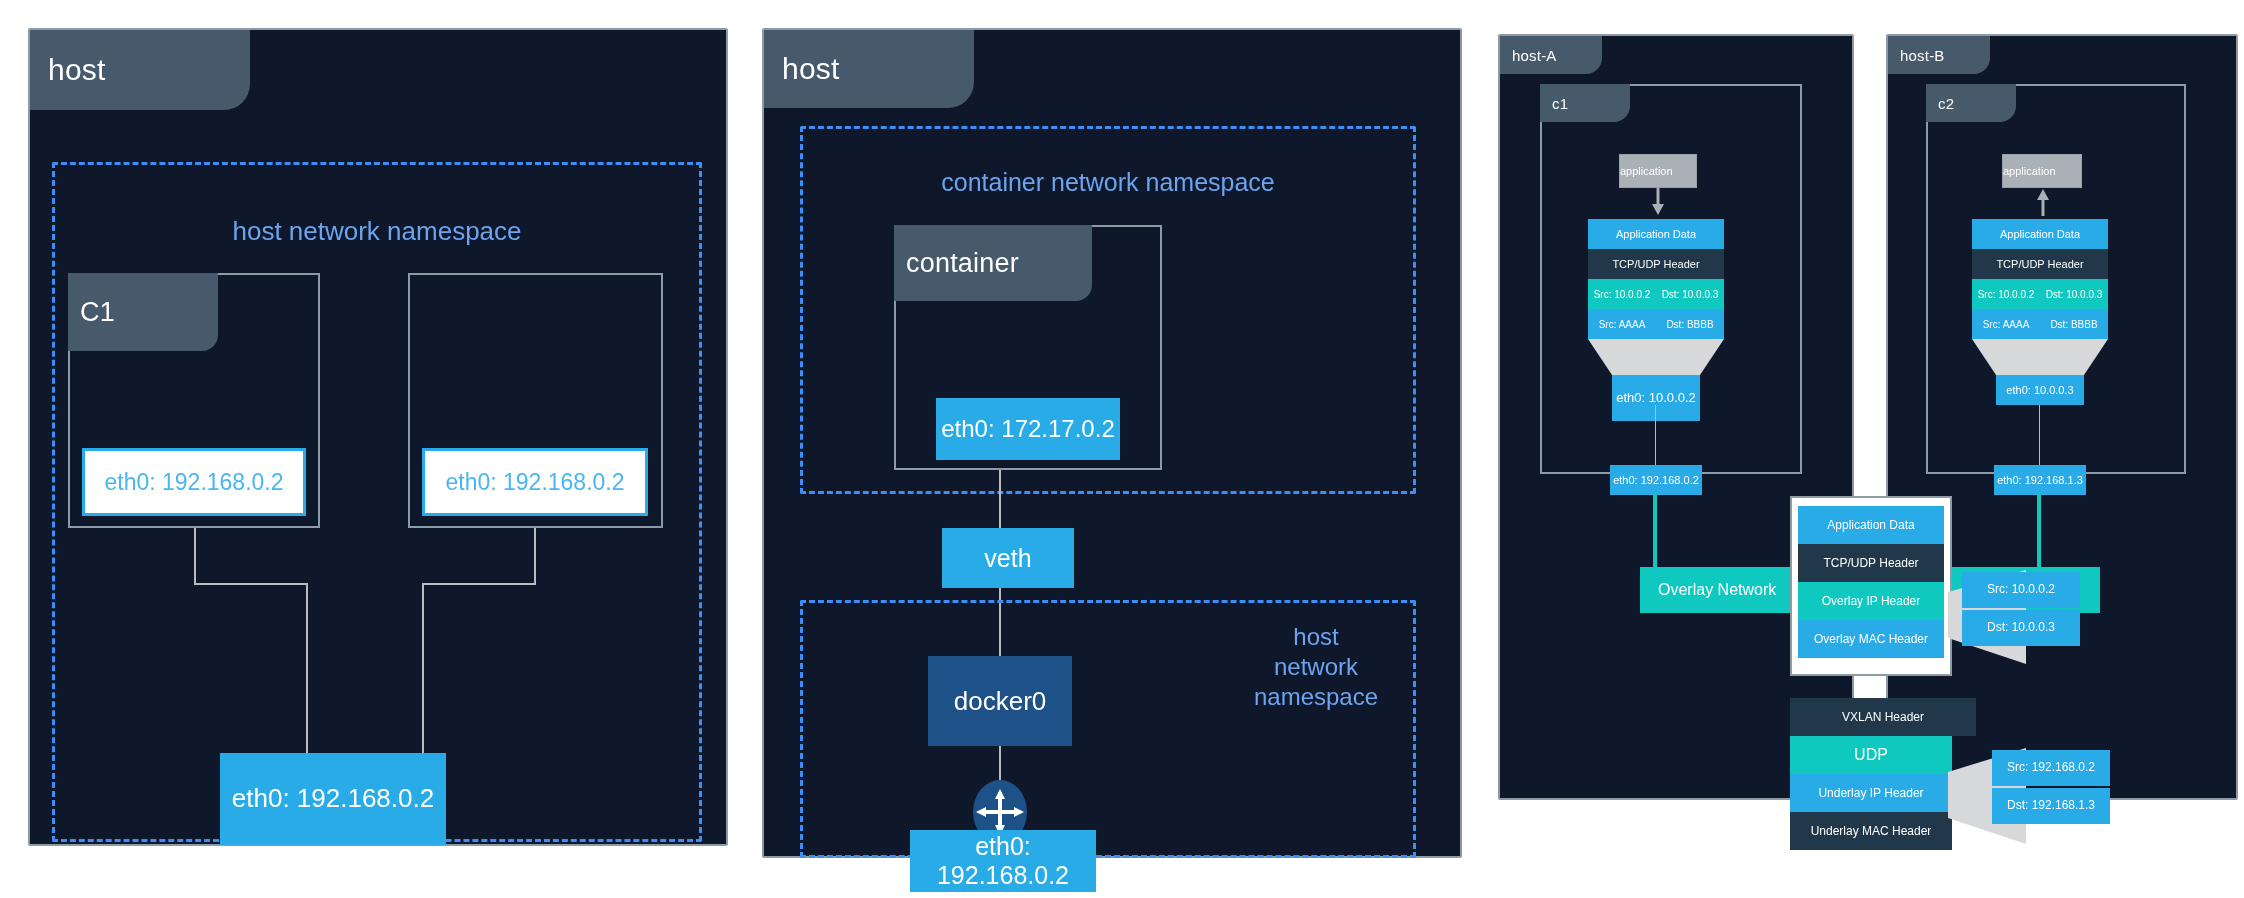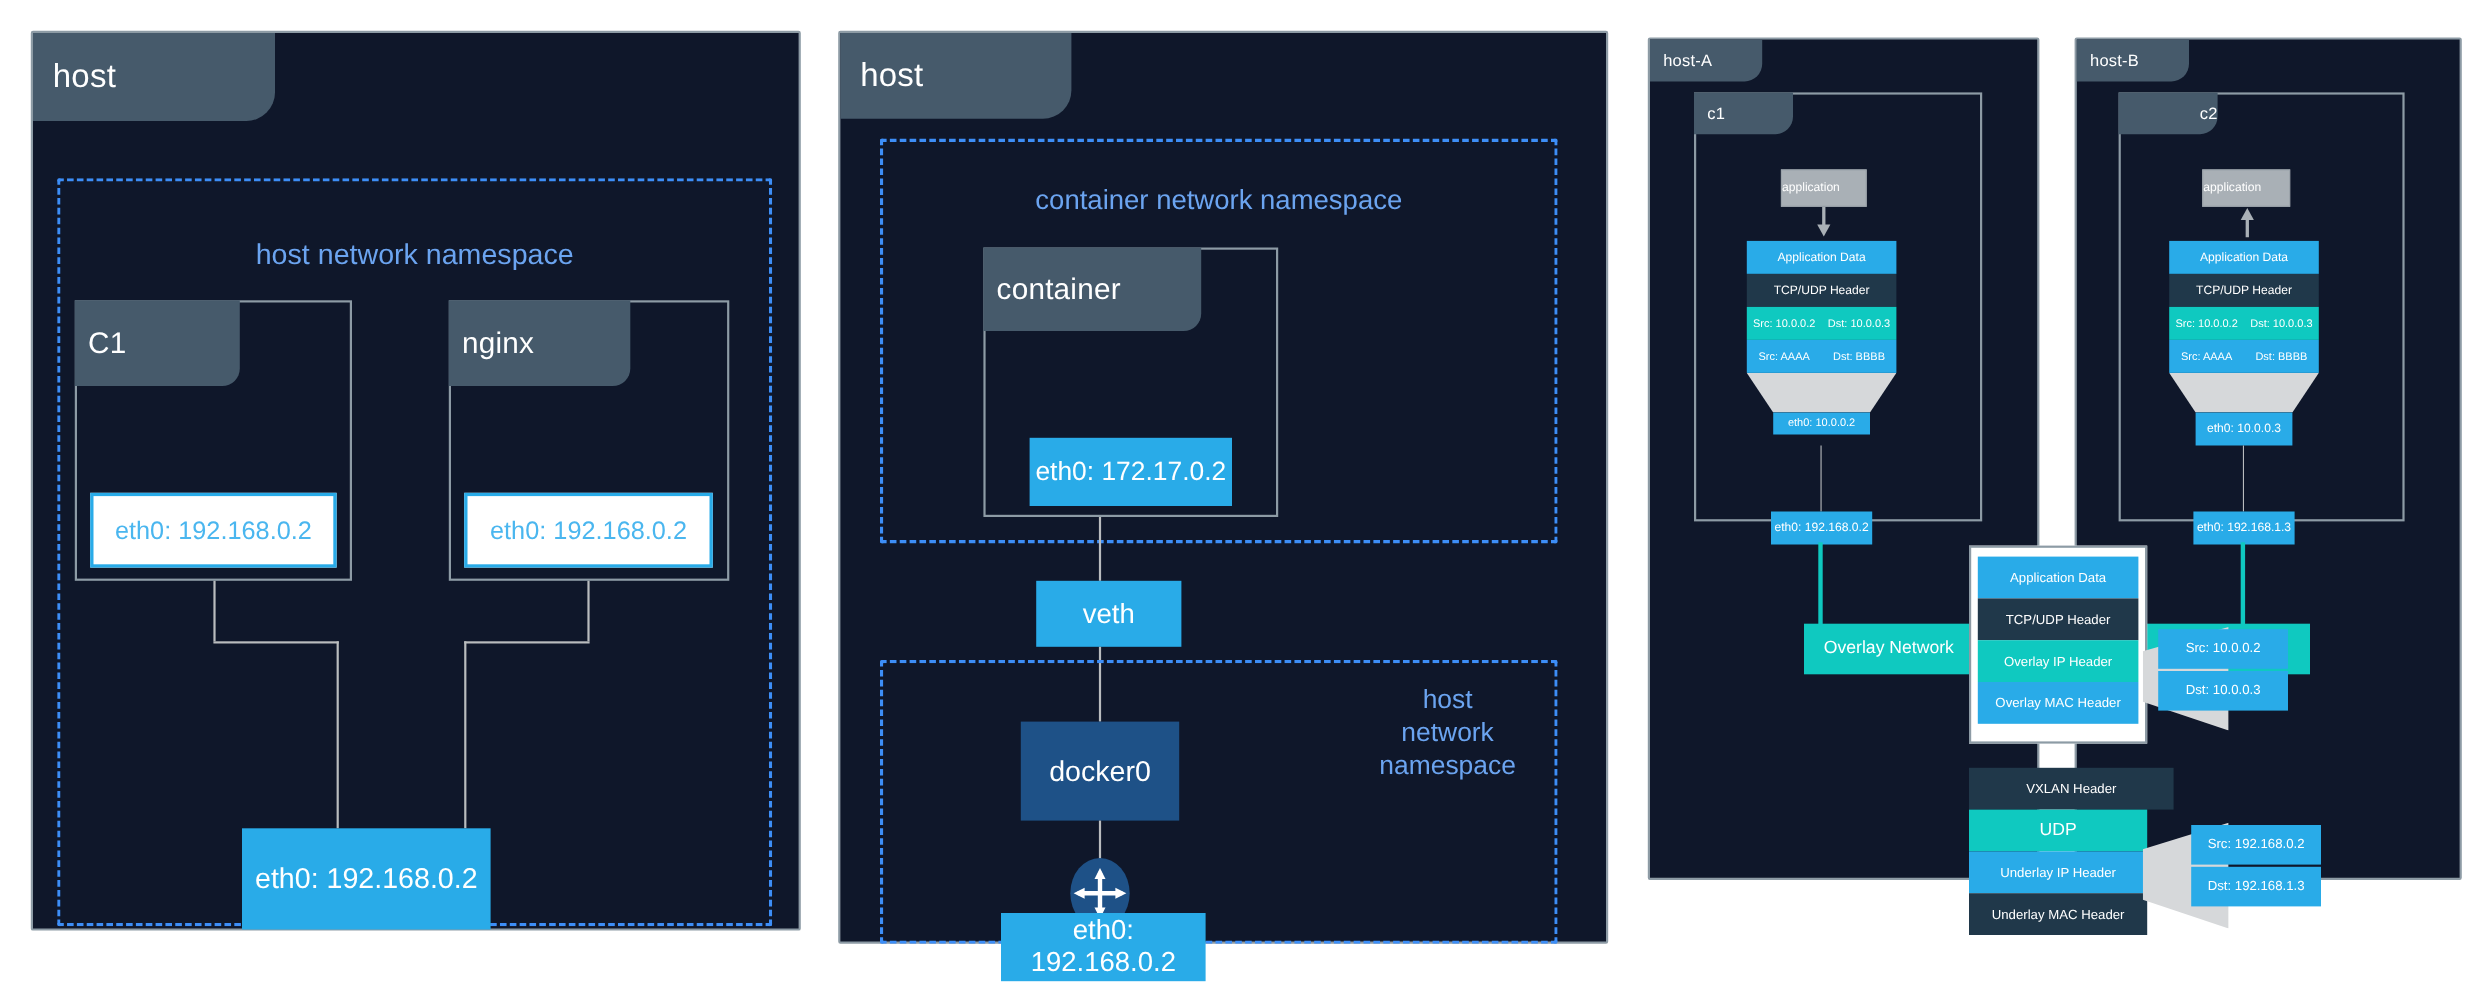--- a/index.html
+++ b/index.html
@@ -136,23 +136,20 @@
 
     <div class="frame" style="left:38px; top:243px; width:252px; height:255px;"></div>
     <div class="tab small" style="left:38px; top:243px; width:150px; height:78px; font-size:27px;">
       <span>C1</span>
     </div>
     <div class="nic-hollow" style="left:52px; top:418px; width:224px; height:68px; font-size:23px;">
       <span>eth0: 192.168.0.2</span>
     </div>
 
     <div class="frame" style="left:378px; top:243px; width:255px; height:255px;"></div>
-    <div class="tab small" style="left:378px; top:243px; width:165px; height:78px; font-size:27px;">
-      <span>nginx</span>
-    </div>
     <div class="nic-hollow" style="left:392px; top:418px; width:226px; height:68px; font-size:23px;">
       <span>eth0: 192.168.0.2</span>
     </div>
 
     <div class="connector" style="left:164px; top:498px; width:2px; height:55px;"></div>
     <div class="connector" style="left:164px; top:553px; width:114px; height:2px;"></div>
     <div class="connector" style="left:276px; top:553px; width:2px; height:170px;"></div>
     <div class="connector" style="left:504px; top:498px; width:2px; height:55px;"></div>
     <div class="connector" style="left:392px; top:553px; width:114px; height:2px;"></div>
     <div class="connector" style="left:392px; top:553px; width:2px; height:170px;"></div>
@@ -255,39 +252,39 @@
       <span class="s">Src: AAAA</span>
       <span class="s">Dst: BBBB</span>
     </div>
 
     <div class="funnel" style="left:88px; top:303px; width:136px; height:36px;">
       <svg width="136" height="36" viewBox="0 0 136 36" preserveAspectRatio="none">
         <polygon points="0,0 136,0 112,36 24,36" fill="#d6d8da"></polygon>
       </svg>
     </div>
 
-    <div class="nic" style="left:112px; top:339px; width:88px; height:20px; font-size:10px;">
+    <div class="nic" style="left:112px; top:339px; width:88px; height:46px; font-size:13px;">
       <span>eth0: 10.0.0.2</span>
     </div>
 
     <div class="connector" style="left:155px; top:369px; width:1px; height:60px;"></div>
 
     <div class="nic" style="left:110px; top:429px; width:92px; height:30px; font-size:11px;">
       <span>eth0: 192.168.0.2</span>
     </div>
   </div>
 
   <div class="panel" style="left:1886px; top:34px; width:352px; height:766px;">
 
     <div class="tab small" style="left:0px; top:0px; width:102px; height:38px; font-size:15px;">
       <span>host-B</span>
     </div>
 
     <div class="frame" style="left:38px; top:48px; width:260px; height:390px;"></div>
-    <div class="tab small" style="left:38px; top:48px; width:90px; height:38px; font-size:15px;justify-content:flex-end;">
+    <div class="tab small" style="left:38px; top:48px; width:90px; height:38px; font-size:15px;">
       <span>c2</span>
     </div>
 
     <div class="appbox" style="left:114px; top:118px; width:80px; height:34px; font-size:11px;">
       <span>application</span>
     </div>
 
     <div style="position:absolute; left:147px; top:152px; width:16px; height:28px;">
       <svg width="16" height="28" viewBox="0 0 16 28">
         <line x1="8" y1="10" x2="8" y2="28" stroke="#a9b0b6" stroke-width="3"></line>

